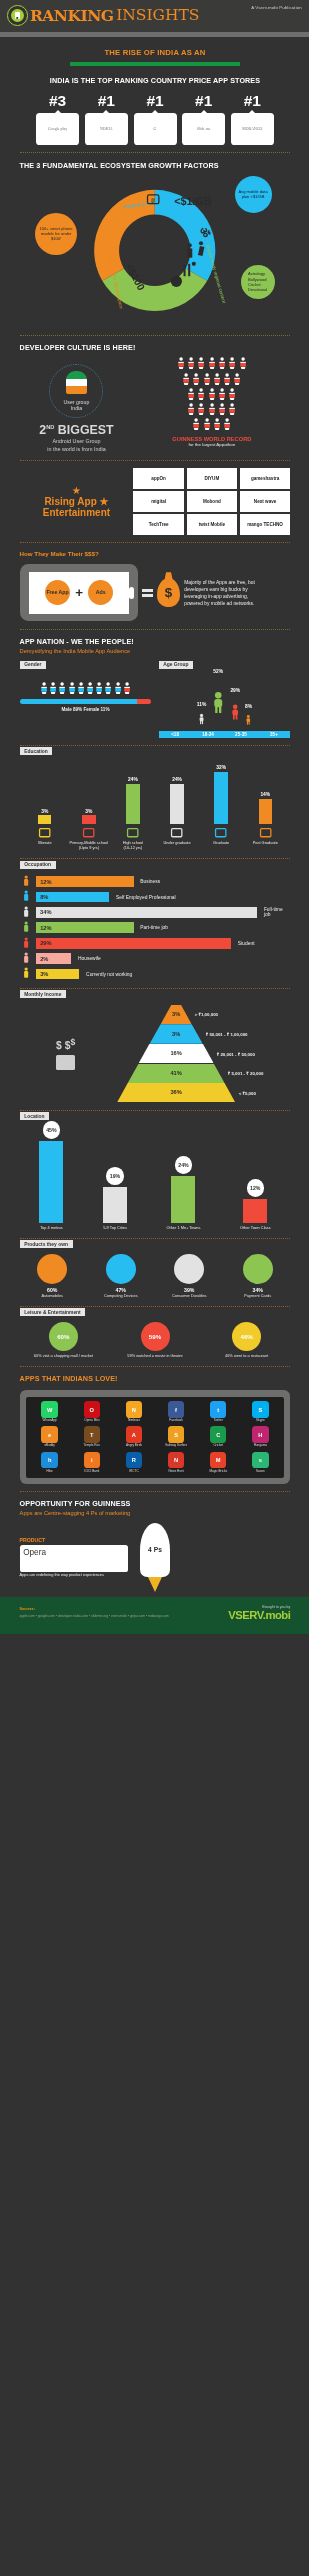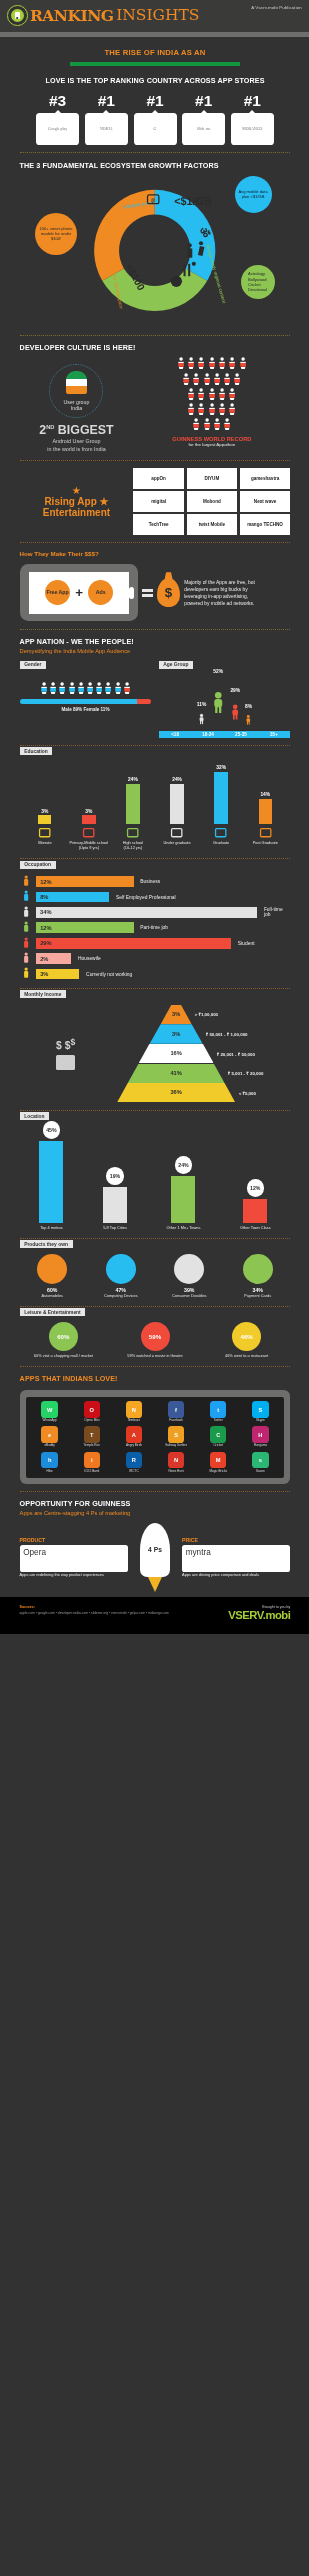--- a/index.html
+++ b/index.html
@@ -190,22 +190,22 @@
   .mk-h{color:#f08a22;font-weight:bold;font-size:5.2px;margin-bottom:1.5px;}
   .mk-t{font-size:3.9px;color:#efefef;line-height:1.3;}
   .rocket{width:38px;margin:0 auto;position:relative;}
   .rocket-body{width:30px;height:54px;background:#fff;border-radius:50% 50% 7.2px 7.2px;
     margin:0 auto;display:flex;align-items:center;justify-content:center;color:#2b2b2b;
     font-weight:bold;font-size:6.7px;}
   .rocket-flame{width:0;height:0;margin:0 auto;border-left:7.7px solid transparent;
     border-right:7.7px solid transparent;border-top:15.5px solid #f0b323;}
 
   
-  .footer{background:#000000;padding:8.2px 19.6px 13.4px;display:flex;justify-content:space-between;
-    align-items:flex-start;margin-top:5.2px;}
+  .footer{background:#14532d;padding:8.2px 19.6px 13.4px;display:flex;justify-content:space-between;
+    align-items:center;margin-top:5.2px;}
   .src{font-size:3.3px;color:#9a9a9a;line-height:1.5;}
   .src b{color:#f08a22;display:block;font-size:3.6px;margin-bottom:1px;}
   .bt{font-size:3.6px;color:#c8c8c8;text-align:right;}
   .vserv{font-size:11.3px;font-weight:bold;color:#fff;letter-spacing:-0.5px;}
   .vserv span{color:#a6ce39;}
 </style>
 </head>
 <body>
 
 <div class="page">
@@ -223,21 +223,21 @@
     <div class="pub">A Vserv.mobi Publication</div>
   </div>
   <div class="divider-grey"></div>
 
   <div class="hero">
     <div class="hero-kicker">THE RISE OF INDIA AS AN</div>
     <div class="hero-rule"></div>
   </div>
 
   <div class="sec">
-    <div class="sec-h center">LOVE IS THE TOP RANKING COUNTRY ACROSS APP STORES</div>
+    <div class="sec-h center">INDIA IS THE TOP RANKING COUNTRY PRICE APP STORES</div>
     <div class="stores" id="stores-row">
         <div class="store">
           <div class="rank">#3</div>
           <div class="store-card">
             <div class="store-label">Google play</div>
           </div>
         </div>
         <div class="store">
           <div class="rank">#1</div>
           <div class="store-card">
@@ -995,25 +995,20 @@
     <div class="mk-grid" id="mk-grid-top">
         <div>
           <div class="mk-h">PRODUCT</div>
           <div class="mk-box">Opera</div>
           <div class="mk-t">Apps are redefining the way product experiences</div>
         </div>
         <div class="rocket">
           <div class="rocket-body">4 Ps</div>
           <div class="rocket-flame"></div>
         </div>
-        <div>
-          <div class="mk-h">PRICE</div>
-          <div class="mk-box">myntra</div>
-          <div class="mk-t">Apps are driving price comparison and deals</div>
-        </div>
       </div>
   </div>
 
   <div class="footer">
     <div class="src">
       <b>Sources:</b>
       <span>apple.com  •  google.com  •  developer.nokia.com  •  slideme.org  •  vserv.mobi  •  getjar.com  •  mobango.com</span>
     </div>
     <div>
       <div class="bt">Brought to you by</div>

